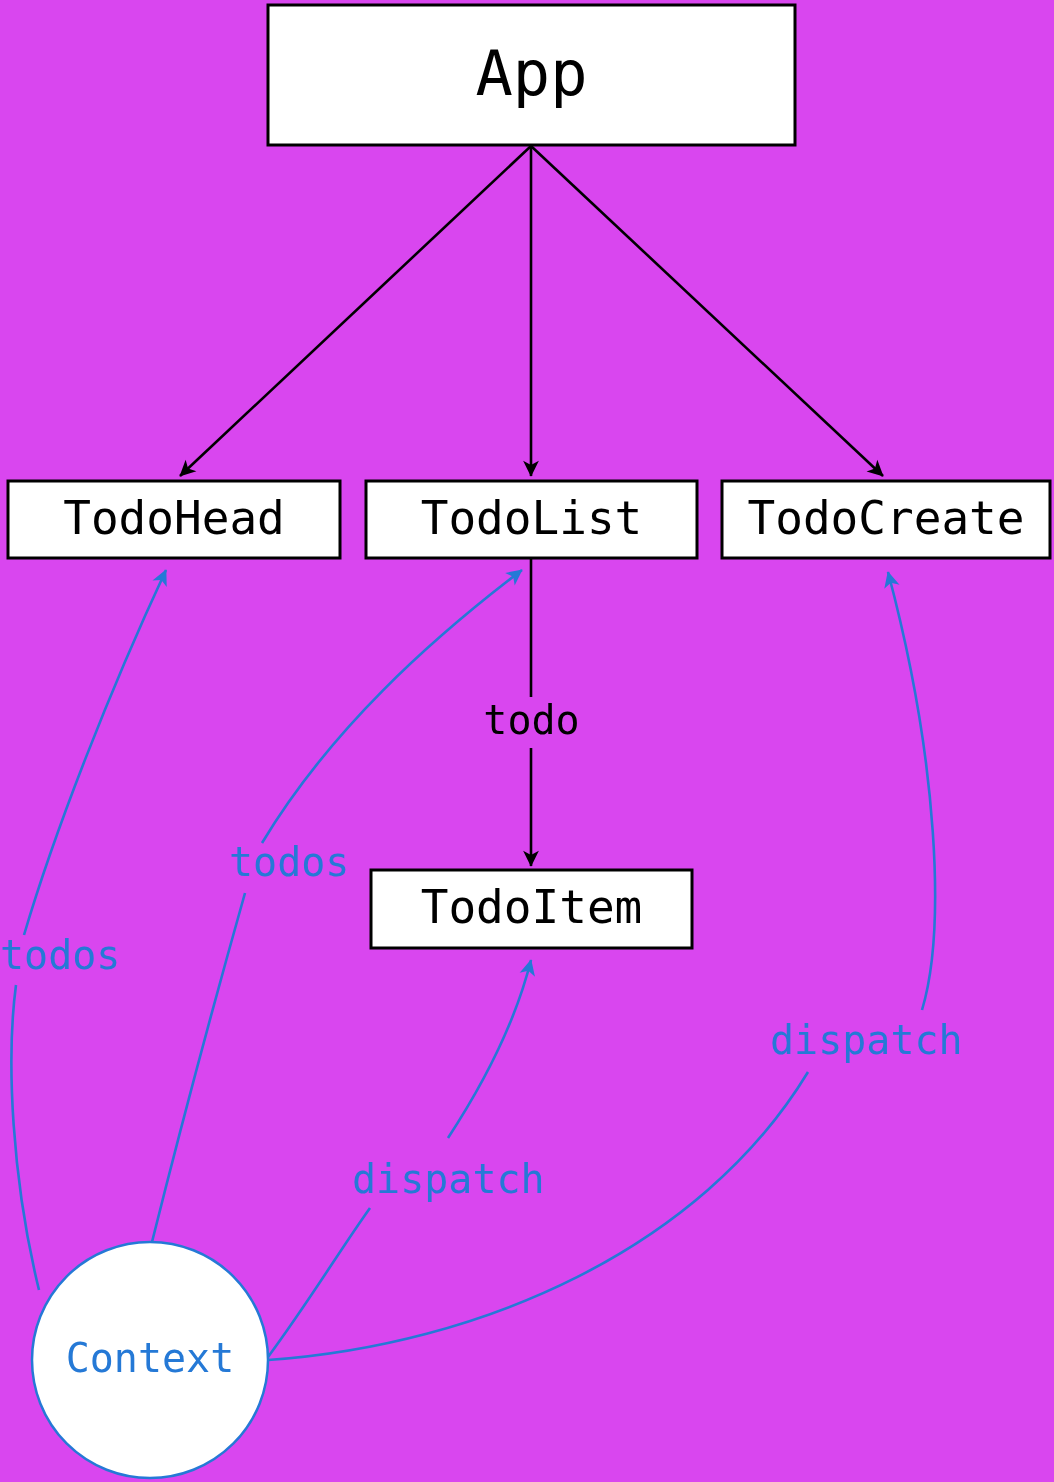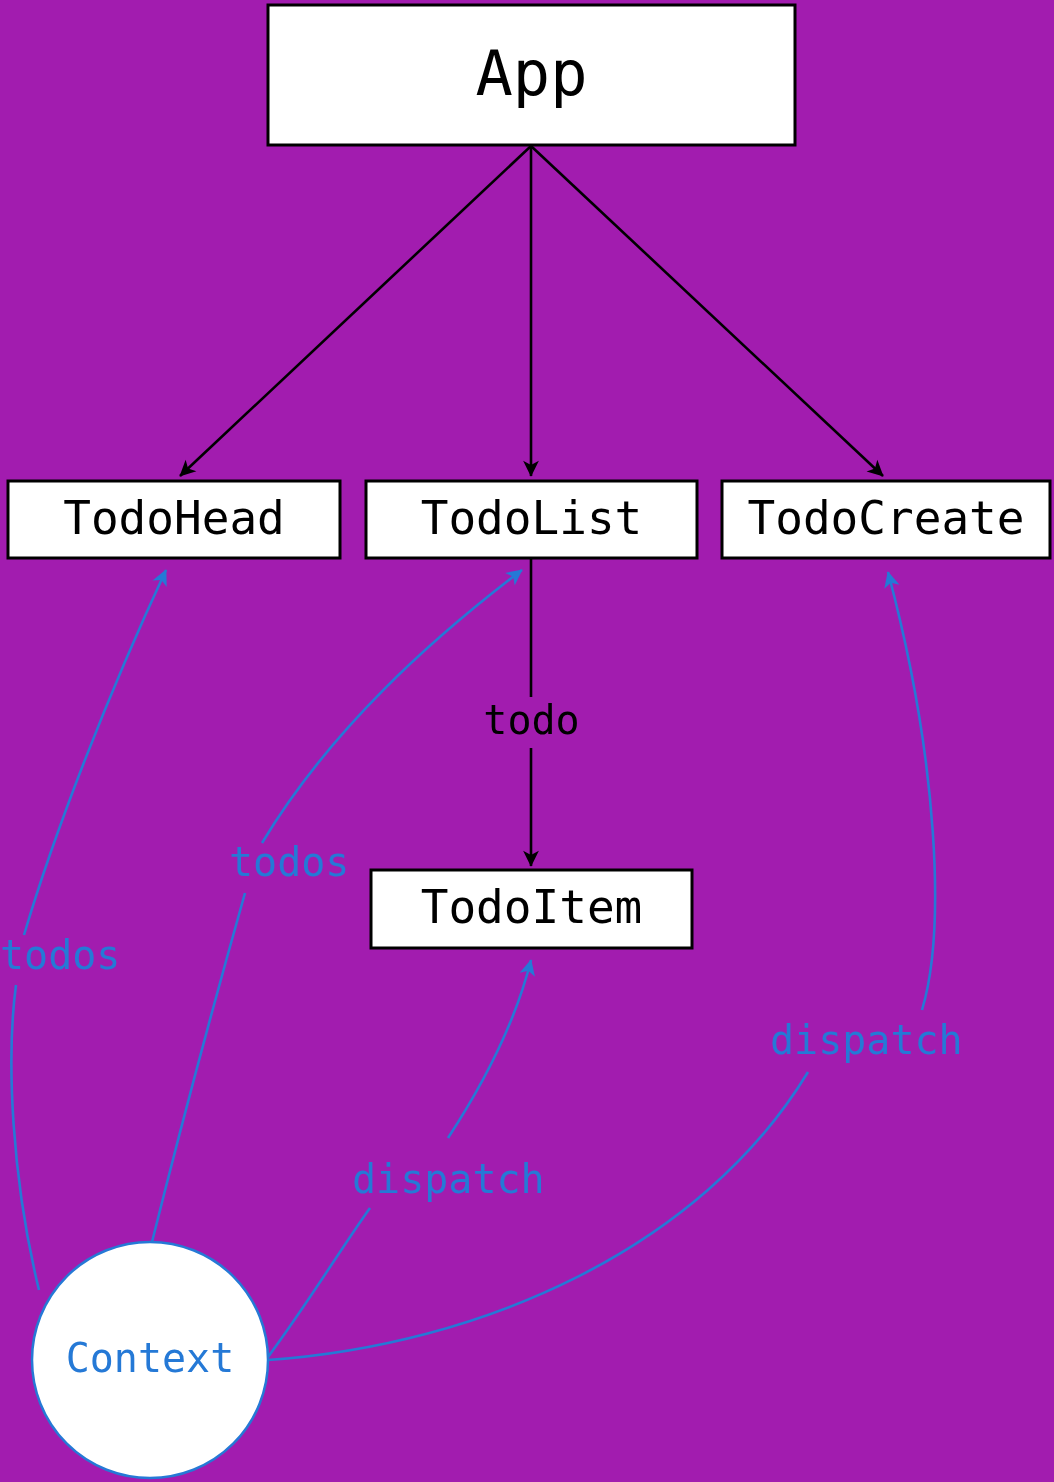--- a/index.html
+++ b/index.html
@@ -7,21 +7,21 @@
     padding: 0;
     background: #ffffff;
   }
   body {
     font-family: "DejaVu Sans Mono", "Liberation Mono", monospace;
   }
   #diagram-root {
     position: relative;
     width: 1054px;
     height: 1482px;
-    background: #a21caf;
+    background: #d946ef;
     overflow: hidden;
   }
   svg.diagram-canvas {
     position: absolute;
     top: 0;
     left: 0;
     width: 1054px;
     height: 1482px;
     display: block;
   }

